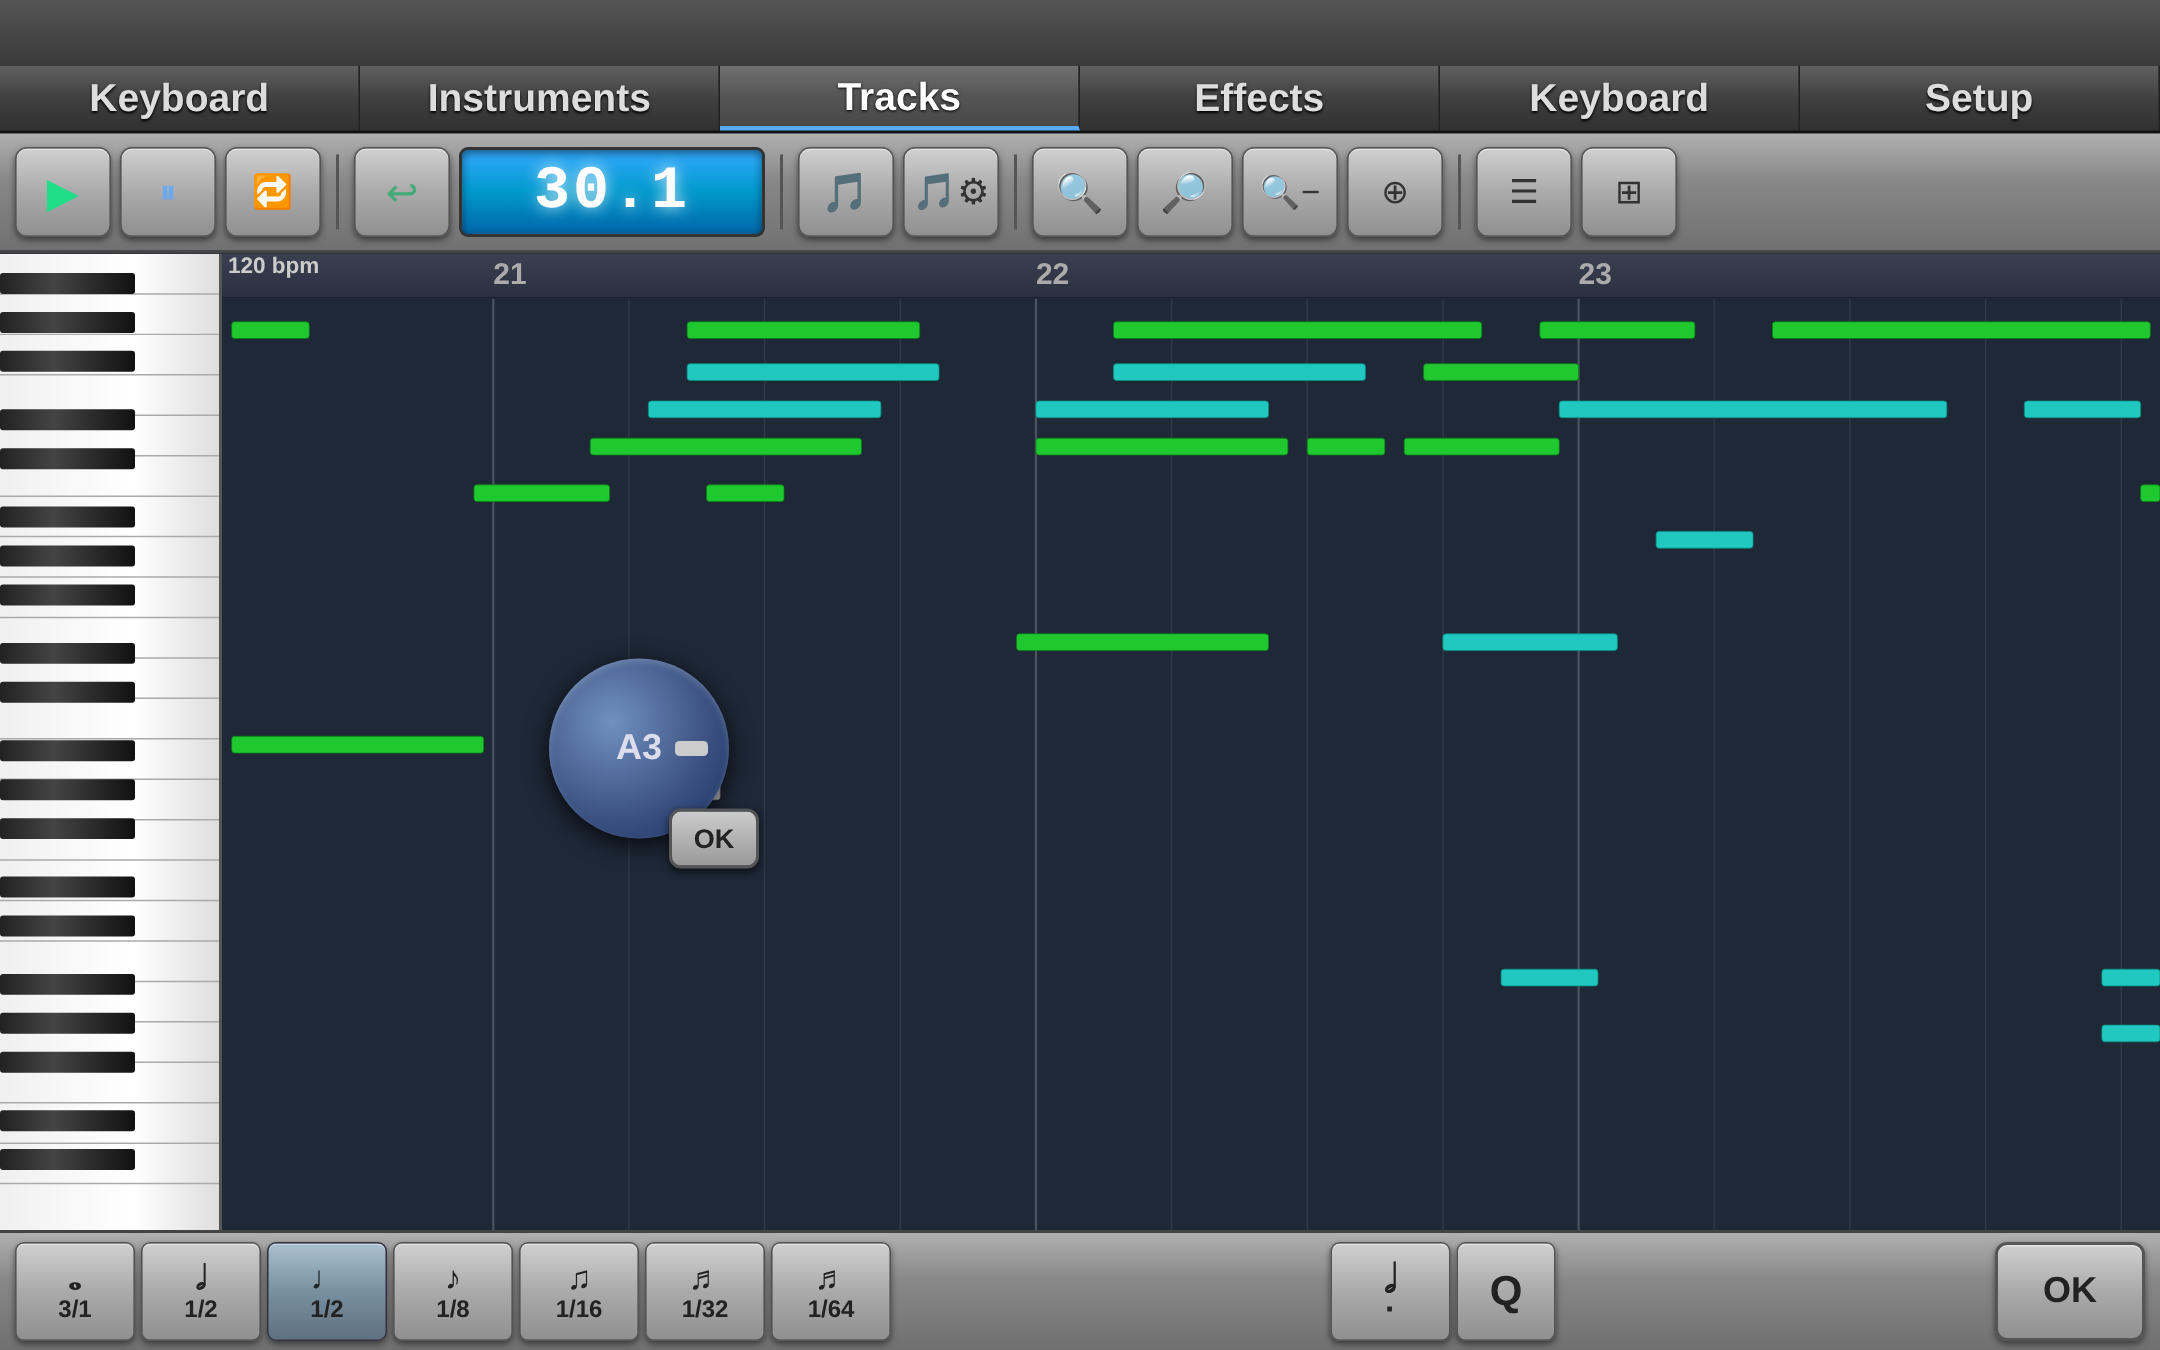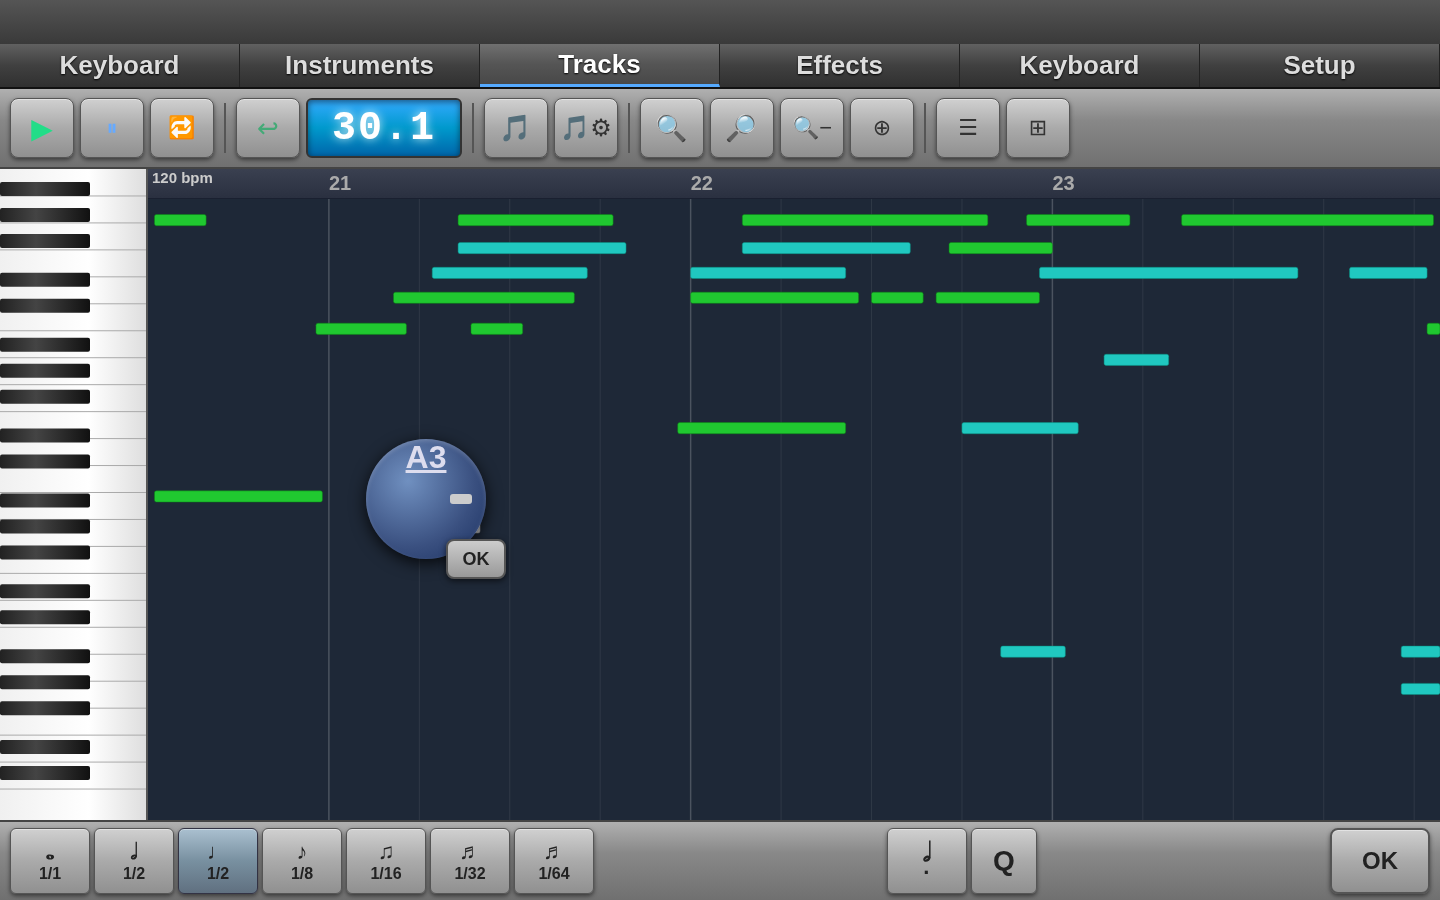--- a/index.html
+++ b/index.html
@@ -67,21 +67,21 @@
 
     .tb-separator {
       width: 2px;
       height: 50px;
       background: #555;
       margin: 0 4px;
       flex-shrink: 0;
     }
 
     #display {
-      width: 156px;
+      width: 204px;
       height: 60px;
       background: linear-gradient(180deg, #3af 0%, #09c 50%, #06a 100%);
       border: 2px solid #333;
       border-radius: 6px;
       display: flex;
       align-items: center;
       justify-content: center;
       font-size: 40px;
       font-weight: bold;
       color: #fff;
@@ -164,27 +164,27 @@
       left: 218px;
       top: 240px;
       z-index: 50;
     }
     .knob-circle {
       width: 120px;
       height: 120px;
       background: radial-gradient(circle at 35% 35%, #7090c0, #3a5080 60%, #1a3060);
       border-radius: 50%;
       display: flex;
-      justify-content: center;
-      font-size: 32px;
+      align-items: center;
+      justify-content: center;
+      font-size: 24px;
       font-weight: bold;
       color: #dde;
       box-shadow: 0 4px 16px rgba(0,0,0,0.8), inset 0 2px 4px rgba(255,255,255,0.2);
       position: relative;
-      text-decoration: underline;
     }
     .knob-indicator {
       position: absolute;
       right: 14px;
       top: 50%;
       transform: translateY(-50%);
       width: 22px;
       height: 10px;
       background: #ccc;
       border-radius: 3px;
@@ -517,21 +517,21 @@
         <div class="ok-btn-small">OK</div>
       </div>
 
     </div>
   </div>
 </div>
 
 <div id="bottom-bar">
   <div class="note-btn">
     <span class="sym">𝅝</span>
-    <span class="fraction">1/1</span>
+    <span class="fraction">3/1</span>
   </div>
   <div class="note-btn">
     <span class="sym">𝅗𝅥</span>
     <span class="fraction">1/2</span>
   </div>
   <div class="note-btn active">
     <span class="sym">♩</span>
     <span class="fraction">1/2</span>
   </div>
   <div class="note-btn">

